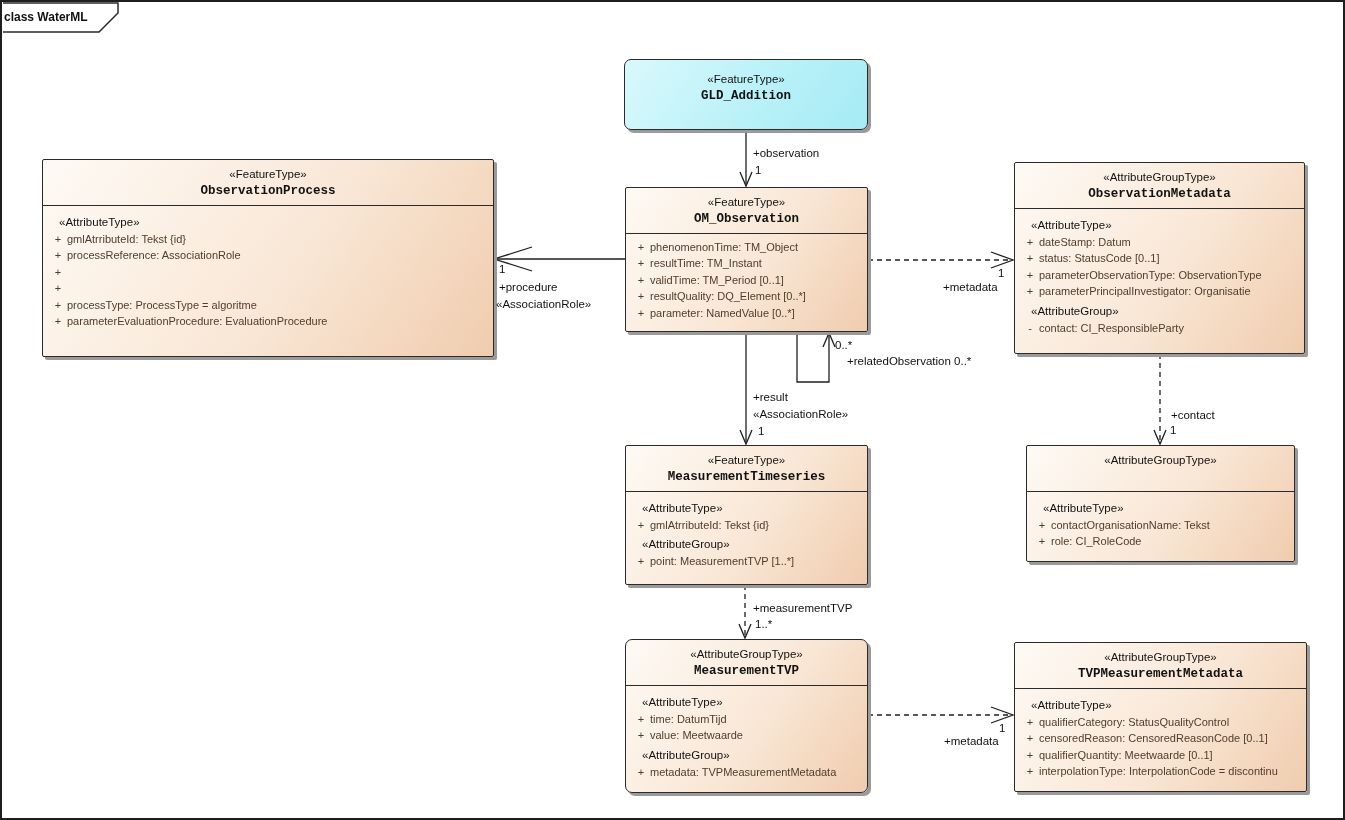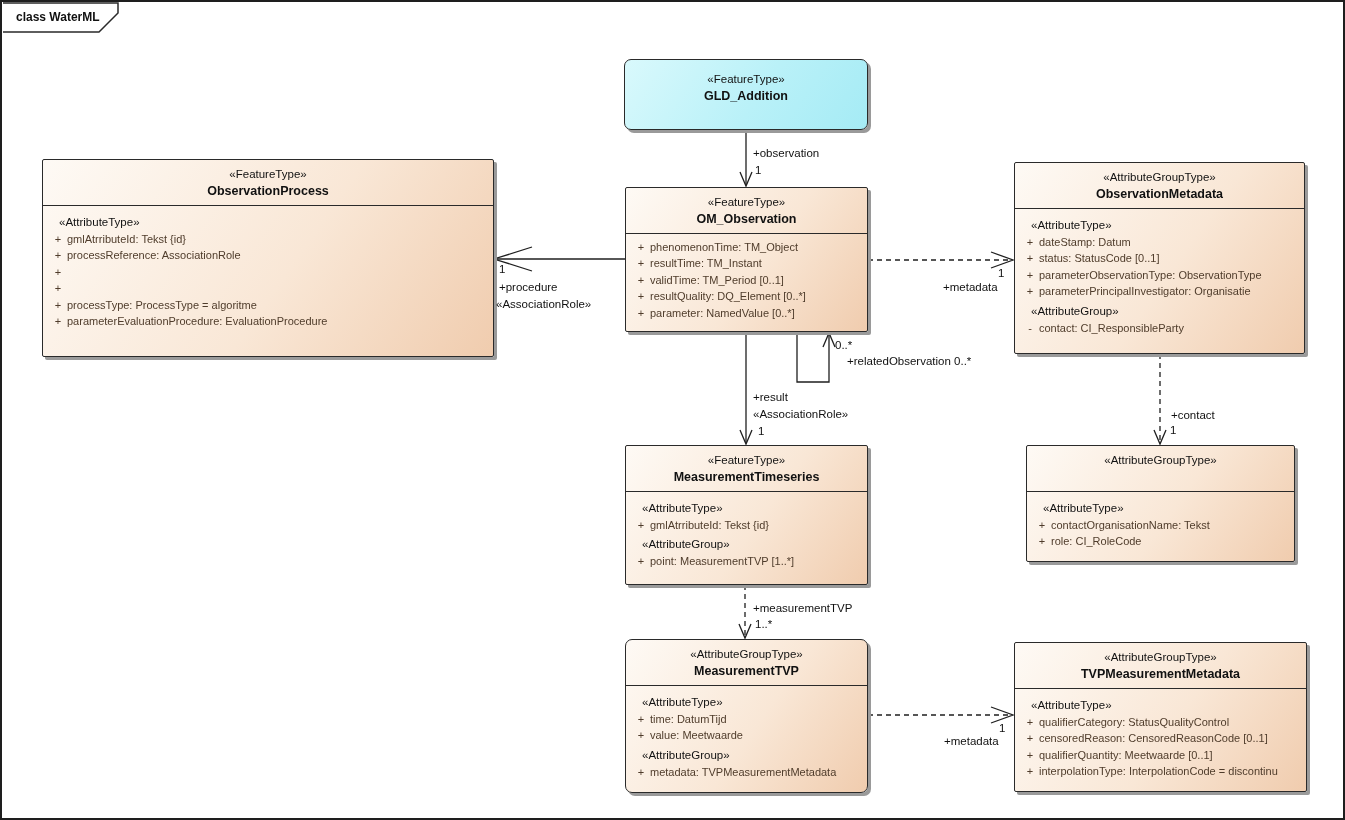--- a/index.html
+++ b/index.html
@@ -21,28 +21,28 @@
     box-shadow:3px 3px 0 var(--shadow);
     border-radius:2px;
   }
   .uml-class.rounded{border-radius:7px;}
   .uml-class.cyan{
     background:linear-gradient(125deg,#d9f9fc 0%,#b9f1f8 55%,#a5ebf5 100%);
   }
   .hdr{height:46px;border-bottom:1.4px solid var(--border-dark);text-align:center;padding-top:7px;}
   .hdr.noline{border-bottom:none;padding-top:12px;}
   .stereo{font-size:11.5px;color:#111;line-height:15px;}
-  .cname{font-size:12.5px;font-weight:bold;color:#111;line-height:18px;}
+  .cname{font-size:12.5px;font-weight:bold;color:#111;line-height:18px;font-family:Liberation Mono, monospace;}
   .body{padding:5px 4px 2px 6px;}
   .sect{font-size:11.5px;color:#111;padding-left:10px;margin-top:3px;line-height:17px;}
   .row{display:flex;line-height:16.4px;white-space:nowrap;}
   .vis{width:18px;flex:0 0 18px;text-align:center;font-size:11px;color:var(--attr-text);}
   .atxt{font-size:11px;color:var(--attr-text);}
   .lbl{position:absolute;font-size:11.5px;color:#111;white-space:nowrap;line-height:14px;}
-  .tab-label{position:absolute;left:14px;top:8px;font-size:12px;font-weight:bold;color:#111;}
+  .tab-label{position:absolute;left:2px;top:8px;font-size:12px;font-weight:bold;color:#111;}
   line,polyline,path.loop{stroke:#1f1f1f;stroke-width:1.3;fill:none;}
   .dashed{stroke-dasharray:5 4;}
 </style>
 </head>
 <body>
 
 <div class="canvas">
 
   <svg class="overlay" width="1345" height="820">
 

